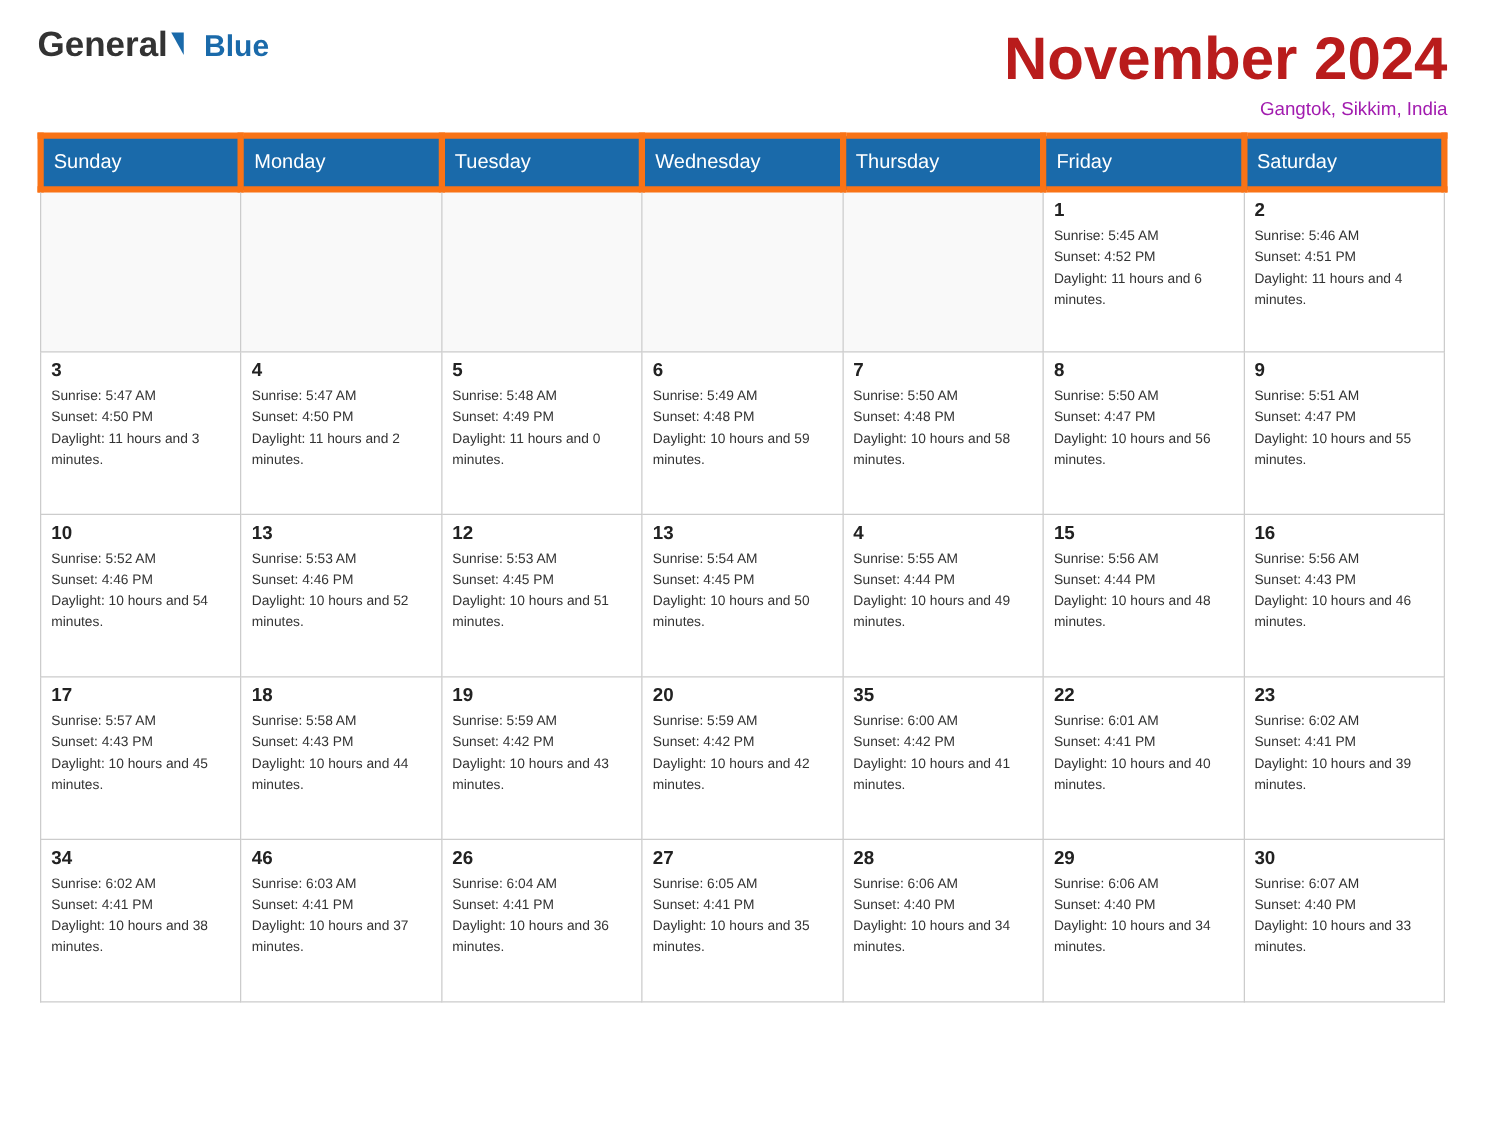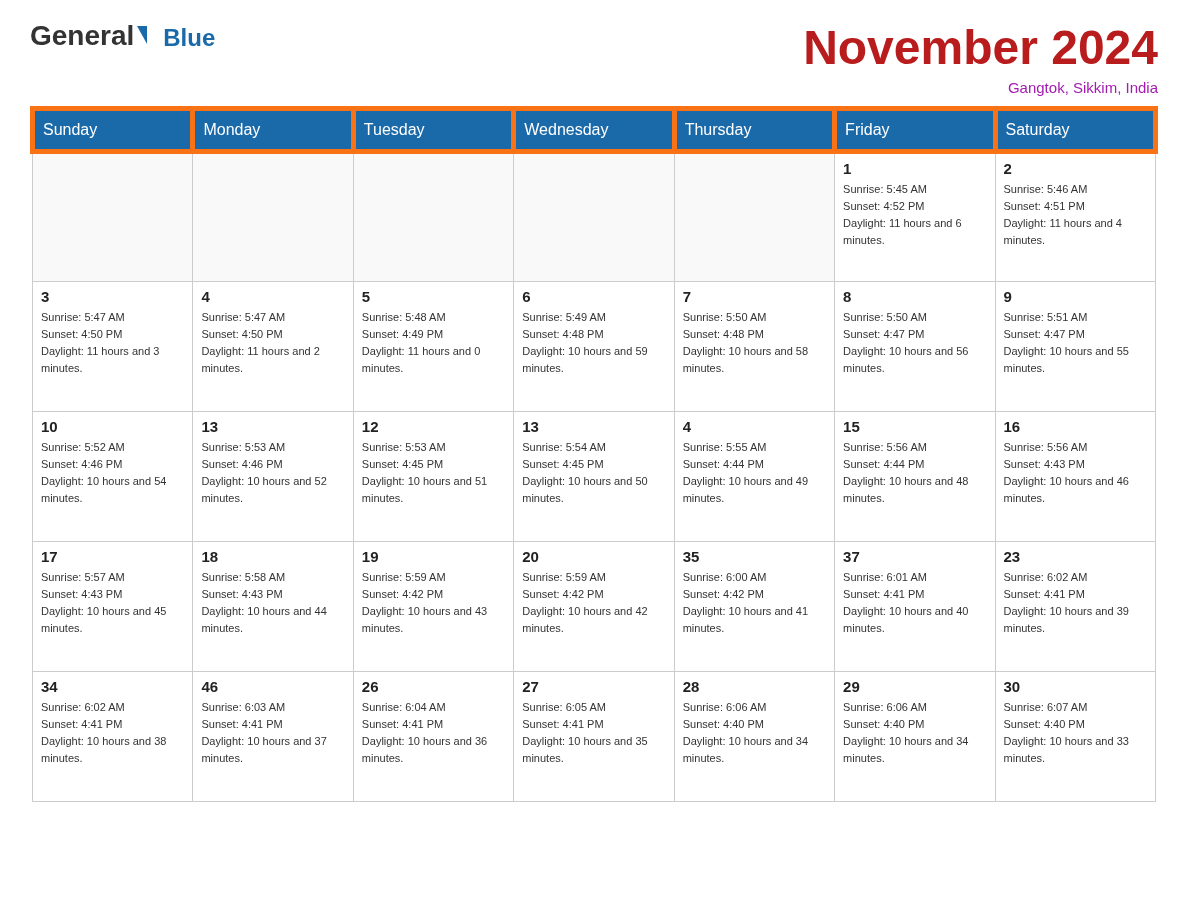--- a/index.html
+++ b/index.html
@@ -220,21 +220,21 @@
         </td>
         <td>
           <div class="day-number">20</div>
           <div class="day-info">Sunrise: 5:59 AM<br>Sunset: 4:42 PM<br>Daylight: 10 hours and 42 minutes.</div>
         </td>
         <td>
           <div class="day-number">35</div>
           <div class="day-info">Sunrise: 6:00 AM<br>Sunset: 4:42 PM<br>Daylight: 10 hours and 41 minutes.</div>
         </td>
         <td>
-          <div class="day-number">37</div>
+          <div class="day-number">22</div>
           <div class="day-info">Sunrise: 6:01 AM<br>Sunset: 4:41 PM<br>Daylight: 10 hours and 40 minutes.</div>
         </td>
         <td>
           <div class="day-number">23</div>
           <div class="day-info">Sunrise: 6:02 AM<br>Sunset: 4:41 PM<br>Daylight: 10 hours and 39 minutes.</div>
         </td>
       </tr>
       <tr class="row-divider">
         <td>
           <div class="day-number">34</div>

